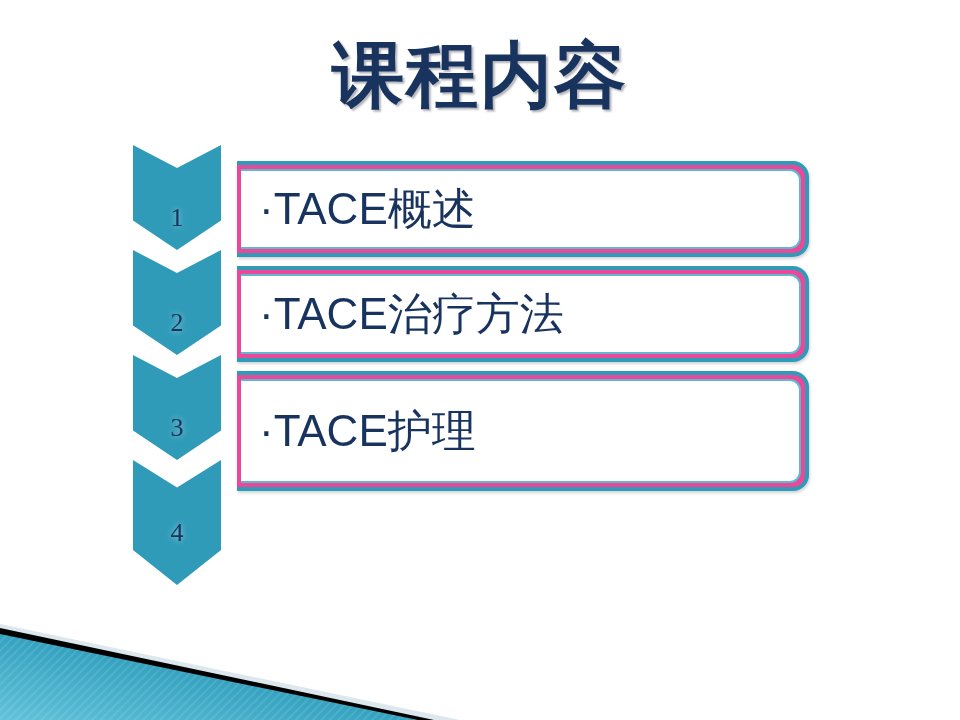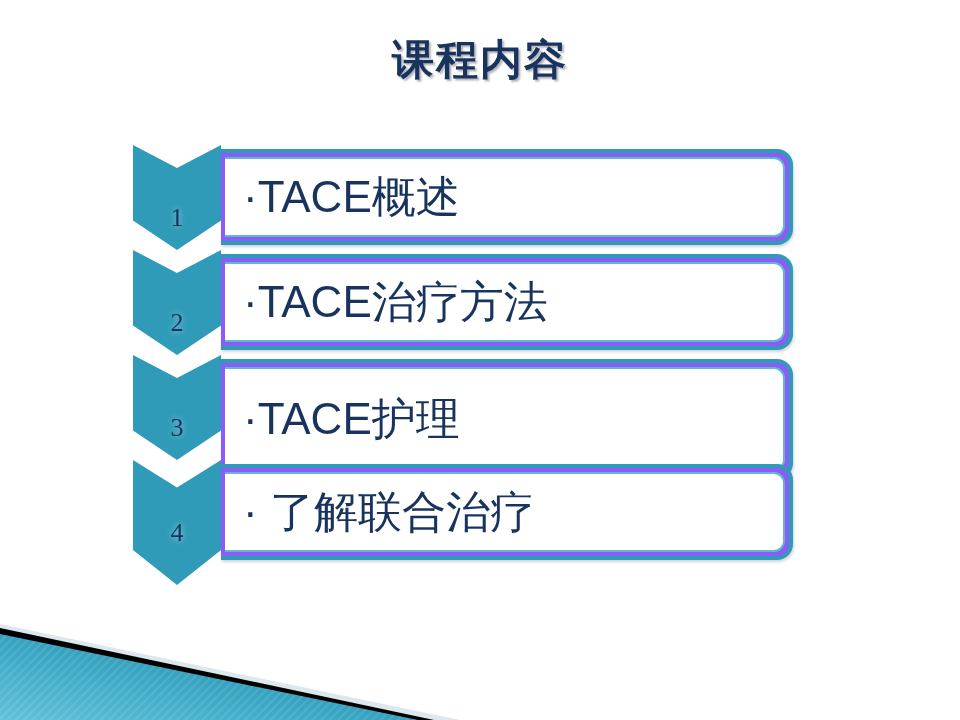--- a/index.html
+++ b/index.html
@@ -21,21 +21,21 @@
     overflow: hidden;
   }
 
   
   .slide-title {
     position: absolute;
     left: 0;
     top: 38px;
     width: 960px;
     text-align: center;
-    font-size: 42px;
+    font-size: 72px;
     font-weight: bold;
     color: #17335E;
     letter-spacing: 2px;
     line-height: 1.05;
     text-shadow: 2px 2px 2px rgba(120,120,130,0.55);
     white-space: nowrap;
   }
 
   
   .content-list {
@@ -69,28 +69,29 @@
     text-align: center;
     font-size: 26px;
     color: #17335E;
     font-family: "Liberation Serif", "DejaVu Serif", serif;
     text-shadow: 0 0 6px rgba(255,255,255,0.55);
   }
 
   
   .box {
     position: absolute;
-    left: 88px;
+    left: 104px;
     box-sizing: border-box;
-    background: #8b5cf6;
+    background: #ec4899;
     border: 4px solid #2F9BB8;
     border-left: none;
     border-top-right-radius: 16px;
     border-bottom-right-radius: 16px;
     box-shadow: 1px 2px 3px rgba(120,130,140,0.35);
+    margin-top: 12px;
   }
   .box-inner {
     position: absolute;
     left: 4px; right: 4px; top: 4px; bottom: 4px;
     box-sizing: border-box;
     background: #ffffff;
     border: 2px solid #5EB9D0;
     border-left: none;
     border-top-right-radius: 11px;
     border-bottom-right-radius: 11px;
@@ -153,25 +154,20 @@
       <div class="box" style="width:572px; height:120px; top:4px;">
         <div class="box-inner">
           <div class="box-text">·TACE护理</div>
         </div>
       </div>
     </div>
 
     <div class="row" style="top:460px; height:125px;">
       <div class="chev" style="height:125px;"></div>
       <div class="chev-num" style="top:58px;">4</div>
-      <div class="box" style="width:572px; height:96px; top:4px;">
-        <div class="box-inner">
-          <div class="box-text">· 了解联合治疗</div>
-        </div>
-      </div>
     </div>
 
   </div>
 
   <svg class="deco" viewBox="0 0 960 130" preserveAspectRatio="none">
     <defs>
       <linearGradient id="tealGrad" x1="0" y1="1" x2="1" y2="0">
         <stop offset="0%" stop-color="#62C2DA"></stop>
         <stop offset="45%" stop-color="#38A5C2"></stop>
         <stop offset="100%" stop-color="#1E7F9C"></stop>

